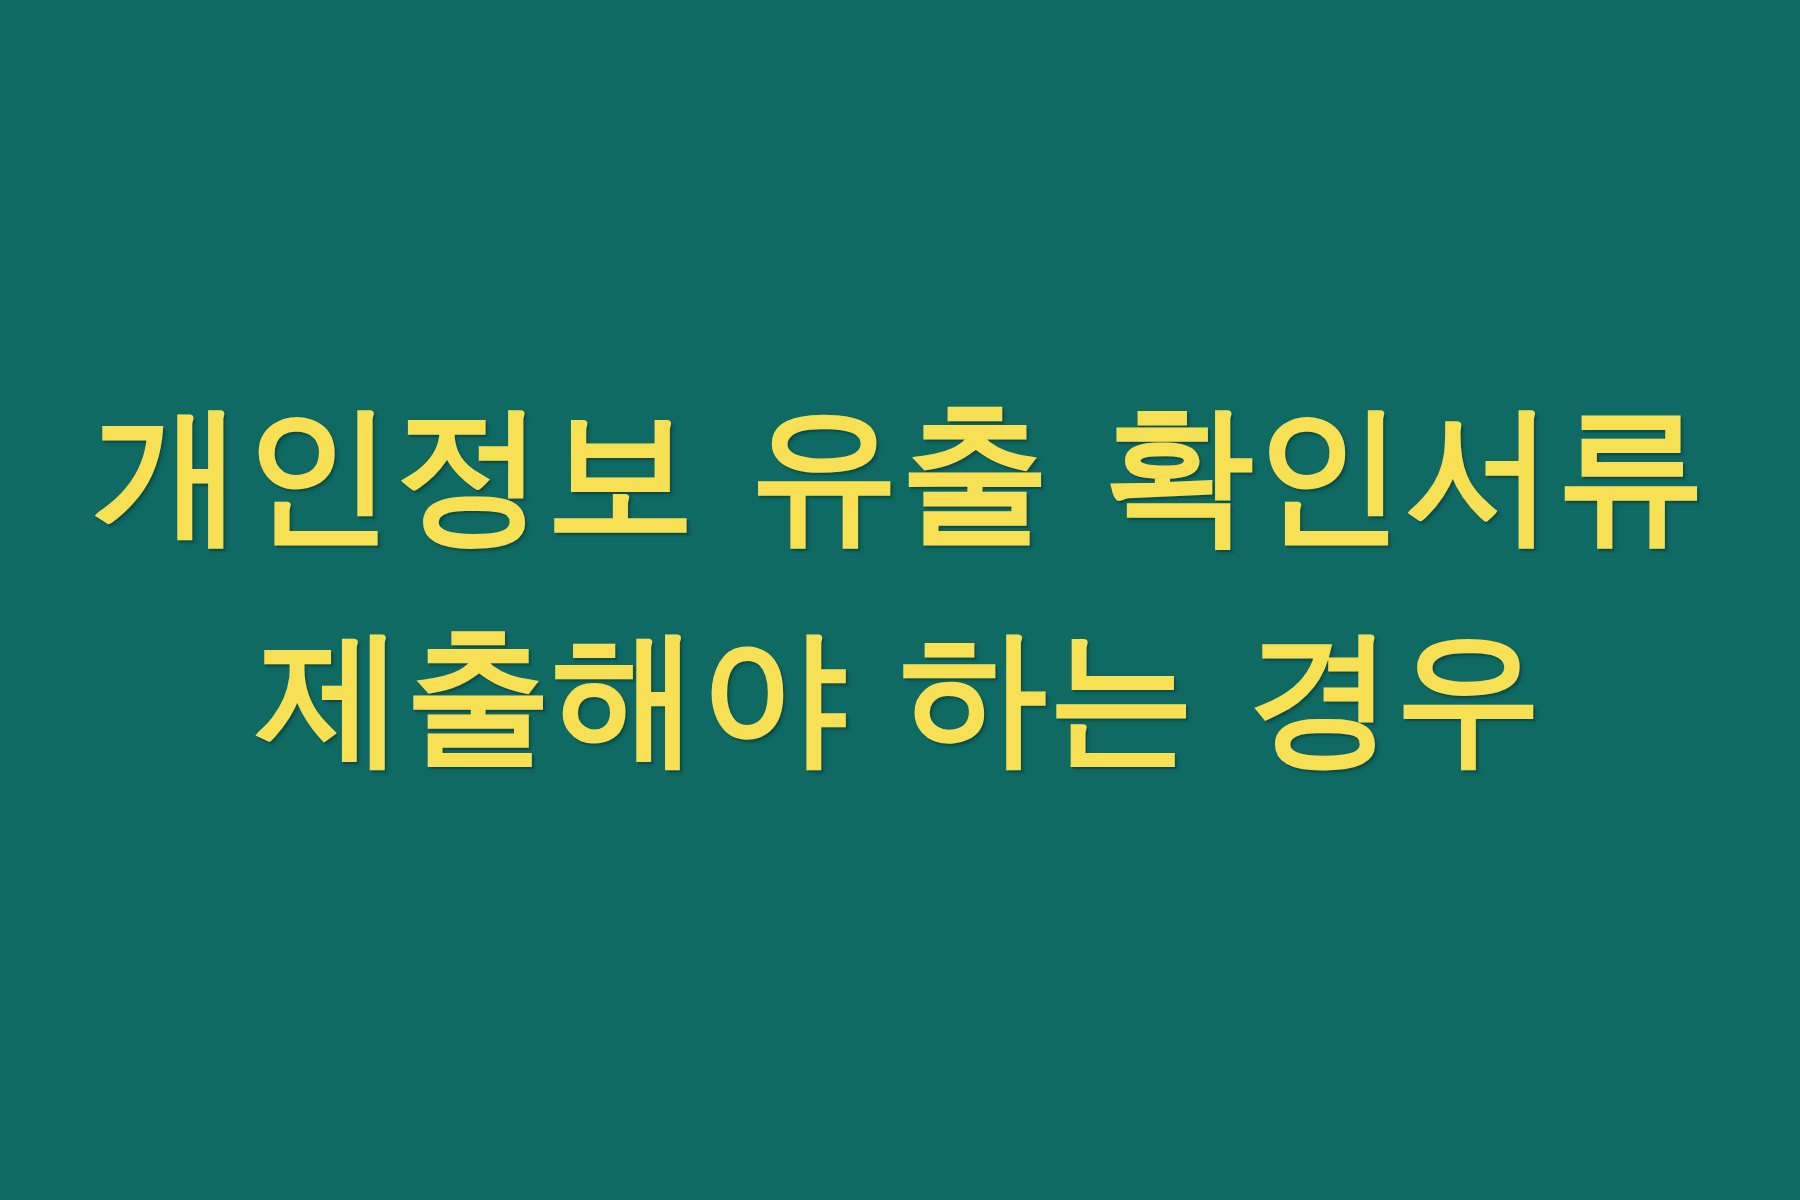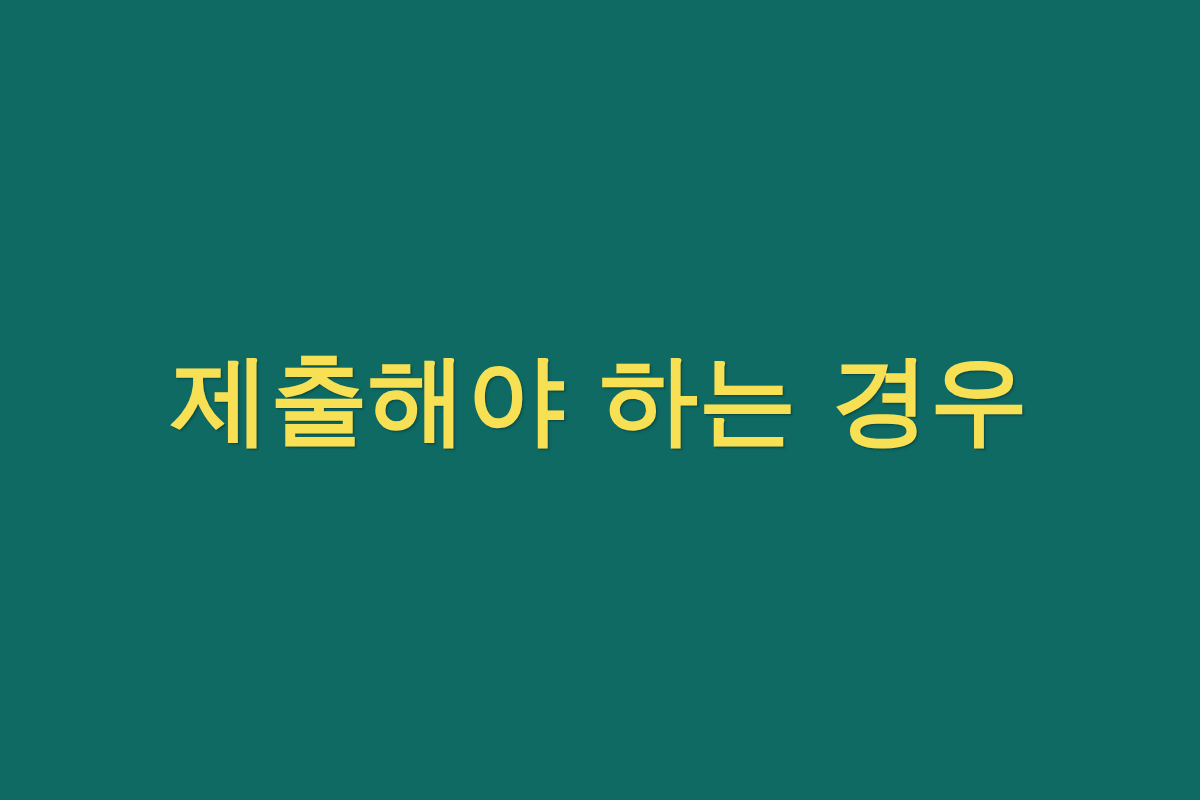--- a/index.html
+++ b/index.html
@@ -57,18 +57,19 @@
     margin-top: 18px;
   }
 </style>
 </head>
 <body>
 
 <div id="banner" style="background: rgb(15, 106, 99);">
 
   <div id="headline-block">
 
+    <span class="headline-line" id="line-1" style="color: rgb(248, 224, 85);">개인정보 유출 확인서류</span>
 
     <span class="headline-line" id="line-2" style="color: rgb(248, 224, 85);">제출해야 하는 경우</span>
 
   </div>
 
 </div>
 
 </body></html>

